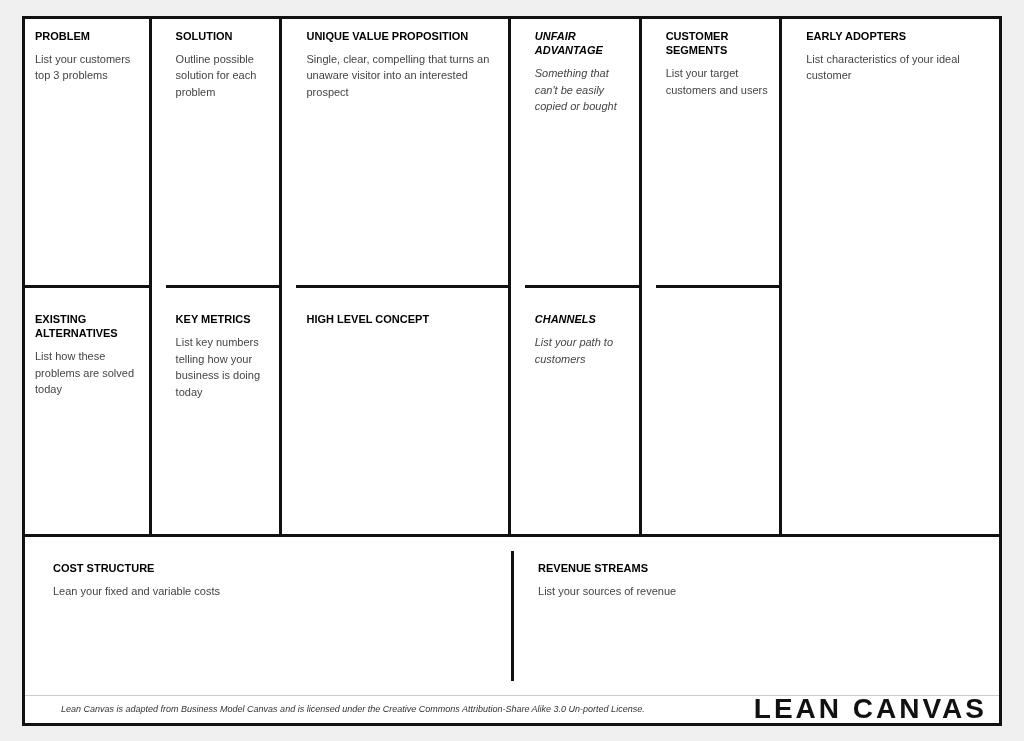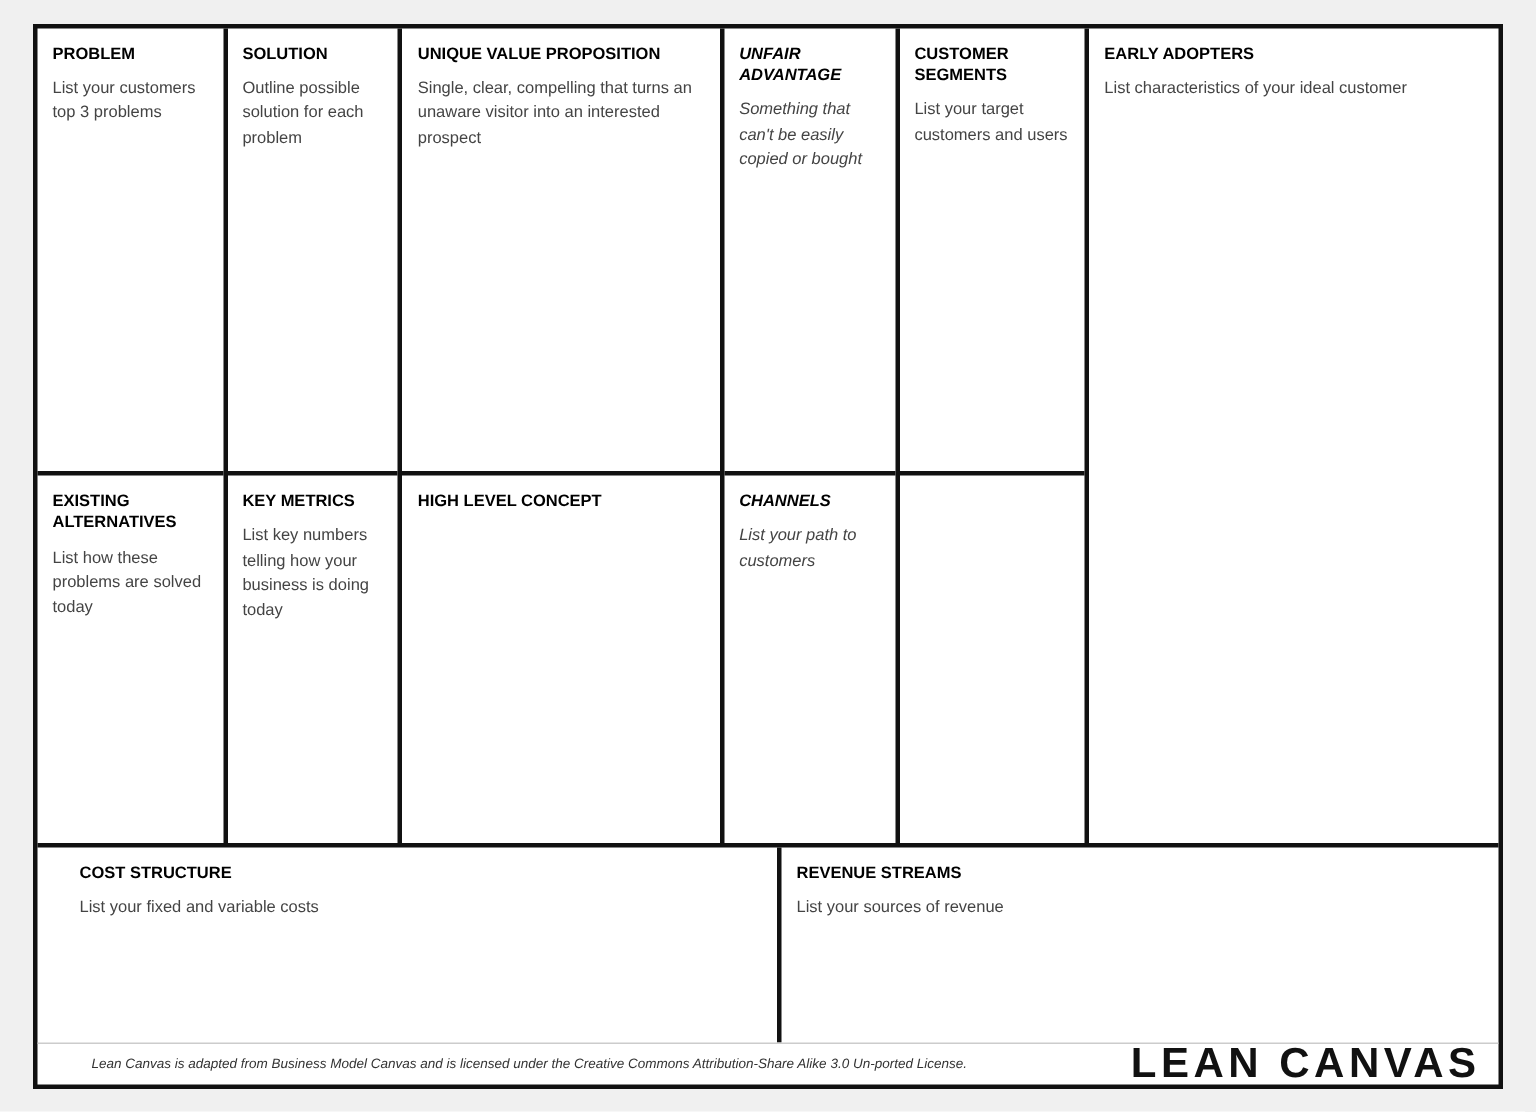--- a/index.html
+++ b/index.html
@@ -1,15 +1,15 @@
 <!DOCTYPE html>
 <html><head>
   <meta charset="utf-8">
   <style>
-    * { margin: 0; padding: 0; box-sizing: border-box; }
+    * { margin: 0; padding: 0; box-sizing: border-box; gap: 14px; }
     body {
       background: #f0f0f0;
       display: flex;
       justify-content: center;
       align-items: center;
       min-height: 100vh;
       font-family: 'Arial', sans-serif;
     }
     .canvas-wrapper {
       background: white;
@@ -182,21 +182,21 @@
         <div class="cell-title">EARLY ADOPTERS</div>
         <div class="cell-body">List characteristics of your ideal customer</div>
       </div>
     </div>
 
   </div>
 
   <div class="canvas-bottom">
     <div class="bottom-cost">
       <div class="cell-title">COST STRUCTURE</div>
-      <div class="cell-body">List your fixed and variable costs</div>
+      <div class="cell-body">Lean your fixed and variable costs</div>
     </div>
     <div class="bottom-revenue">
       <div class="cell-title">REVENUE STREAMS</div>
       <div class="cell-body">List your sources of revenue</div>
     </div>
   </div>
 
   <div class="canvas-footer">
     <div class="footer-text">Lean Canvas is adapted from Business Model Canvas and is licensed under the Creative Commons Attribution-Share Alike 3.0 Un-ported License.</div>
     <div class="footer-brand">LEAN  CANVAS</div>

